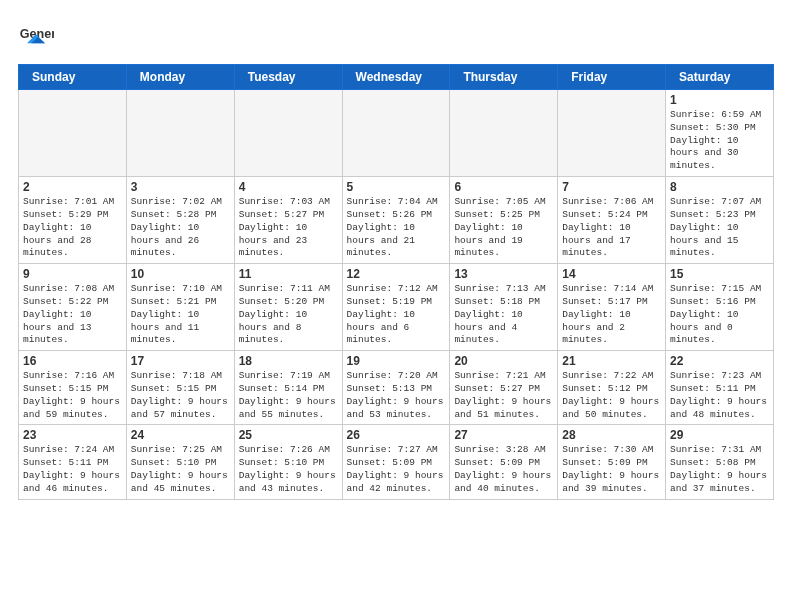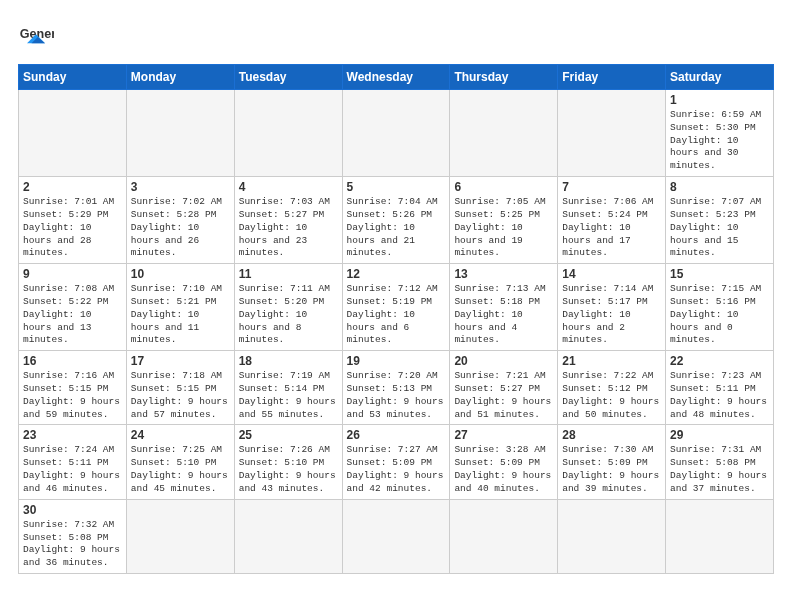--- a/index.html
+++ b/index.html
@@ -55,21 +55,21 @@
     .calendar {
       width: 100%;
       border-collapse: collapse;
       border: 1px solid #ccc;
     }
     .calendar th {
       background: #1565c0;
       color: #fff;
       font-size: 12px;
       font-weight: bold;
-      padding: 5px 4px;
+      padding: 5px 13px;
       text-align: left;
       border: 1px solid #1a6fd4;
     }
     .calendar td {
       vertical-align: top;
       border: 1px solid #ccc;
       padding: 3px 4px;
       width: calc(100% / 7);
       min-height: 75px;
       background: #fff;
@@ -310,29 +310,15 @@
 Sunset: 5:09 PM
 Daylight: 9 hours and 39 minutes.</div>
           </td>
           <td>
             <div class="day-number">29</div>
             <div class="day-info">Sunrise: 7:31 AM
 Sunset: 5:08 PM
 Daylight: 9 hours and 37 minutes.</div>
           </td>
         </tr>
-        <tr class="last-row">
-          <td class="has-data">
-            <div class="day-number">30</div>
-            <div class="day-info">Sunrise: 7:32 AM
-Sunset: 5:08 PM
-Daylight: 9 hours and 36 minutes.</div>
-          </td>
-          <td class="empty"></td>
-          <td class="empty"></td>
-          <td class="empty"></td>
-          <td class="empty"></td>
-          <td class="empty"></td>
-          <td class="empty"></td>
-        </tr>
       </tbody>
   </table>
 </div>
 
 </body></html>

